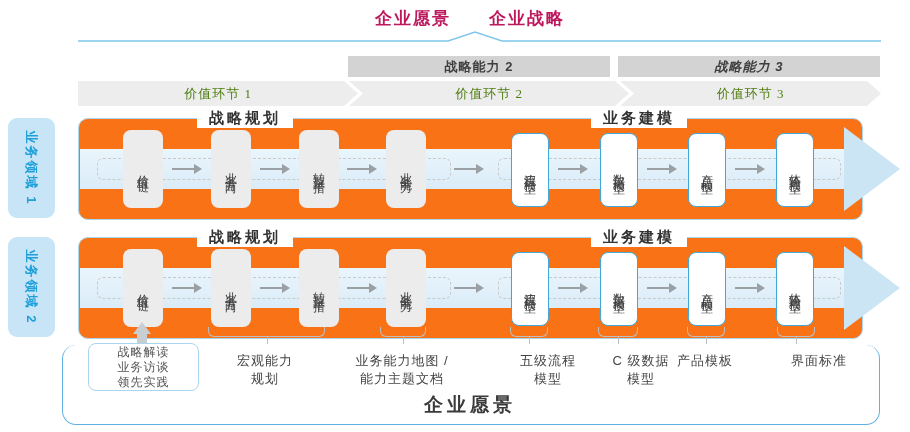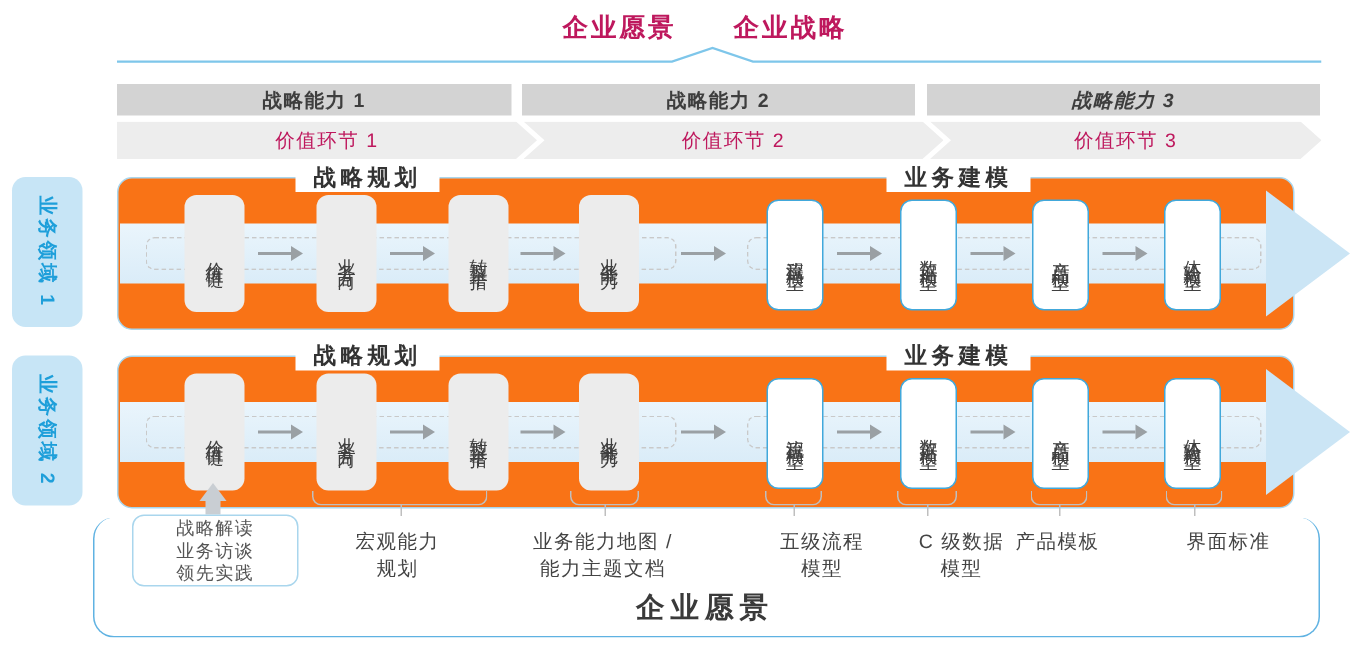--- a/index.html
+++ b/index.html
@@ -16,21 +16,21 @@
   .connector{position:absolute;left:78px;top:30px;}
   .cap{
     position:absolute;top:56px;height:21px;background:#D3D3D3;
     display:flex;align-items:center;justify-content:center;
     font-size:13px;font-weight:600;color:#3E3E3E;letter-spacing:1px;
   }
   .c1{left:78px;width:263px;} .c2{left:348px;width:262px;} .c3{left:618px;width:262px;font-style:italic;}
   .chev{
     position:absolute;top:81px;height:25px;background:#EDEDED;
     display:flex;align-items:center;justify-content:center;
-    font-size:13px;color:#be185d;letter-spacing:1px;
+    font-size:13px;color:#4d7c0f;letter-spacing:1px;font-family:Liberation Serif, serif;
   }
   .v1{left:78px;width:280px;
     clip-path:polygon(0 0,calc(100% - 14px) 0,100% 50%,calc(100% - 14px) 100%,0 100%);}
   .v2{left:349px;width:280px;
     clip-path:polygon(0 0,calc(100% - 14px) 0,100% 50%,calc(100% - 14px) 100%,0 100%,14px 50%);}
   .v3{left:620px;width:261px;
     clip-path:polygon(0 0,calc(100% - 14px) 0,100% 50%,calc(100% - 14px) 100%,0 100%,14px 50%);}
   
   .tab{
     position:absolute;left:8px;width:47px;height:100px;background:#C7E5F6;border-radius:9px;
@@ -127,21 +127,20 @@
 <div class="stage">
 
   <div class="title-row">
     <span>企业愿景</span>
     <span>企业战略</span>
   </div>
   <svg class="connector" width="803" height="14" viewBox="0 0 803 14">
     <path d="M0 11 L370 11 L397 2 L424 11 L803 11" fill="none" stroke="#7EC6EA" stroke-width="1.5"></path>
   </svg>
 
-  <div class="cap c1">战略能力 1</div>
   <div class="cap c2">战略能力 2</div>
   <div class="cap c3">战略能力 3</div>
 
   <div class="chev v1">价值环节 1</div>
   <div class="chev v2">价值环节 2</div>
   <div class="chev v3">价值环节 3</div>
 
   <div class="tab t1">
     <span>业务领域 1</span>
   </div>

